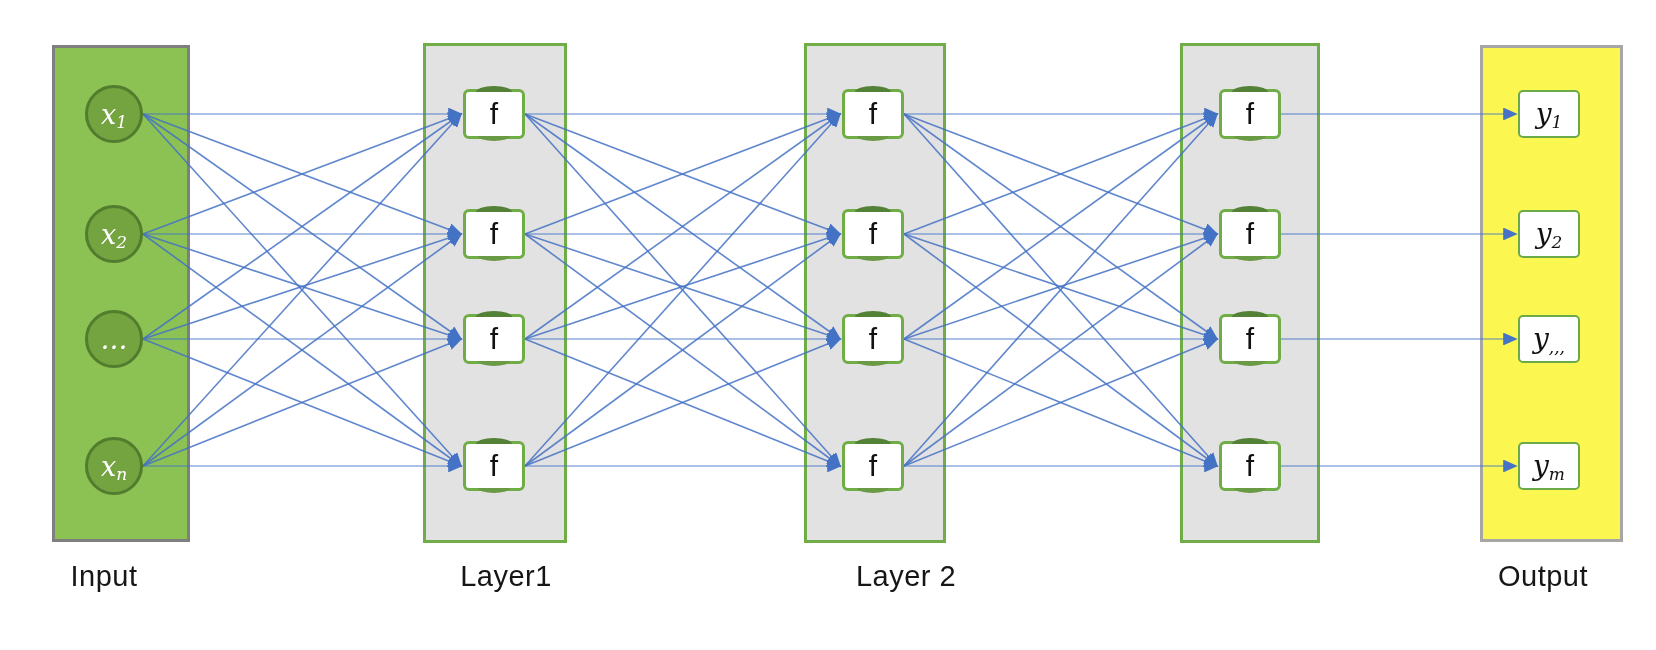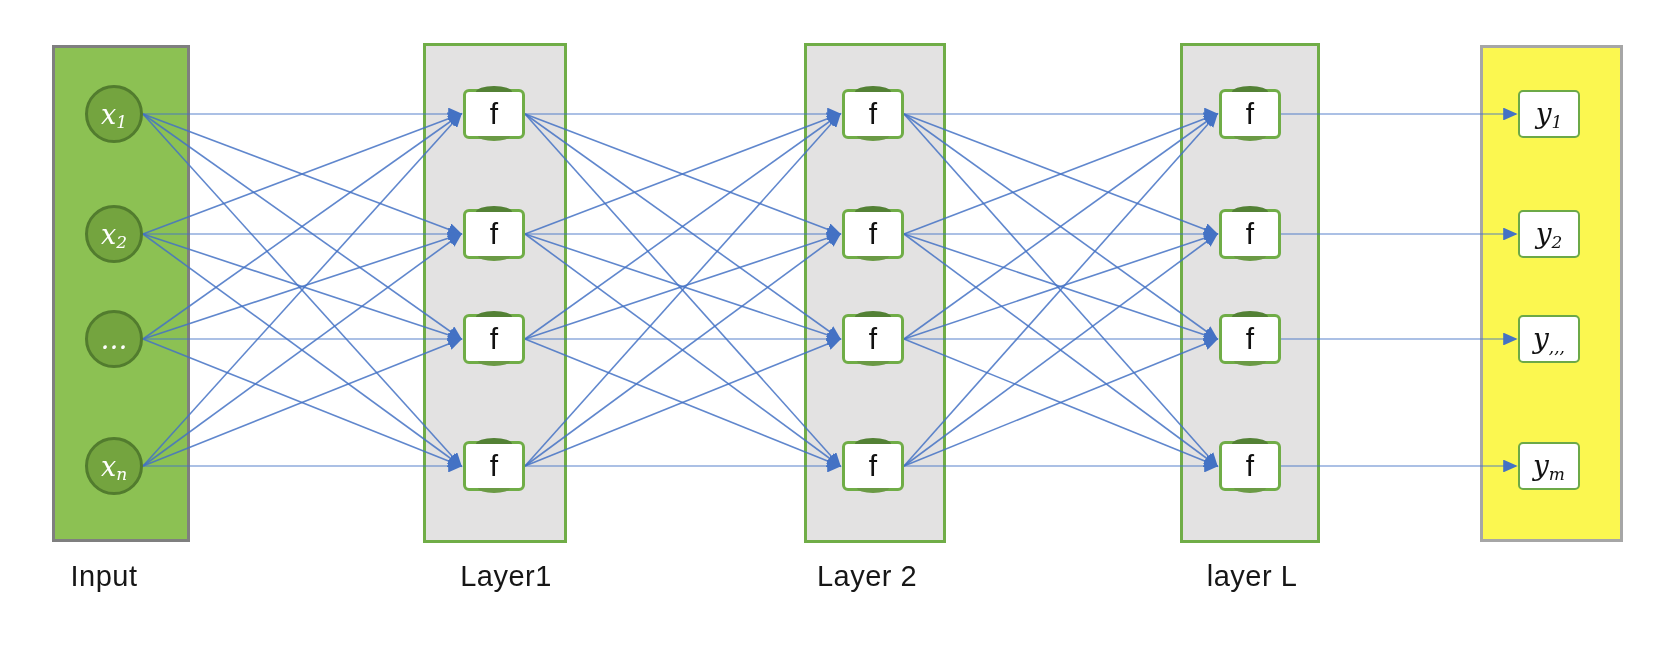--- a/index.html
+++ b/index.html
@@ -199,16 +199,16 @@
         <span class="s">,,,</span>
       </div>
     <div class="node ybox" style="left:1518px;top:442px">
         <span class="b">y</span>
         <span class="s">m</span>
       </div>
   </div>
 
   <div class="col-label" style="left:-6px">Input</div>
   <div class="col-label" style="left:396px">Layer1</div>
-  <div class="col-label" style="left:757px">Layer 2</div>
-  <div class="col-label" style="left:1142px">layer L</div>
+  <div class="col-label" style="left:796px">Layer 2</div>
+  <div class="col-label" style="left:1433px">Output</div>
 
 </div>
 
 </body></html>

